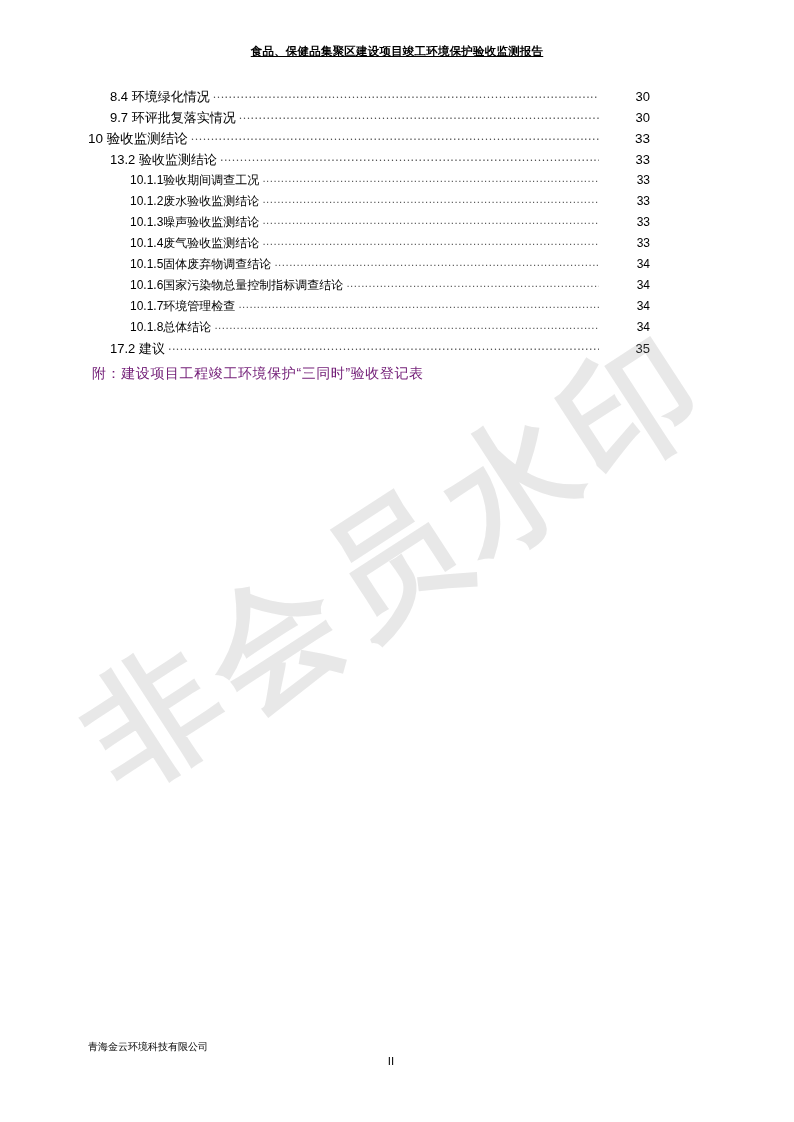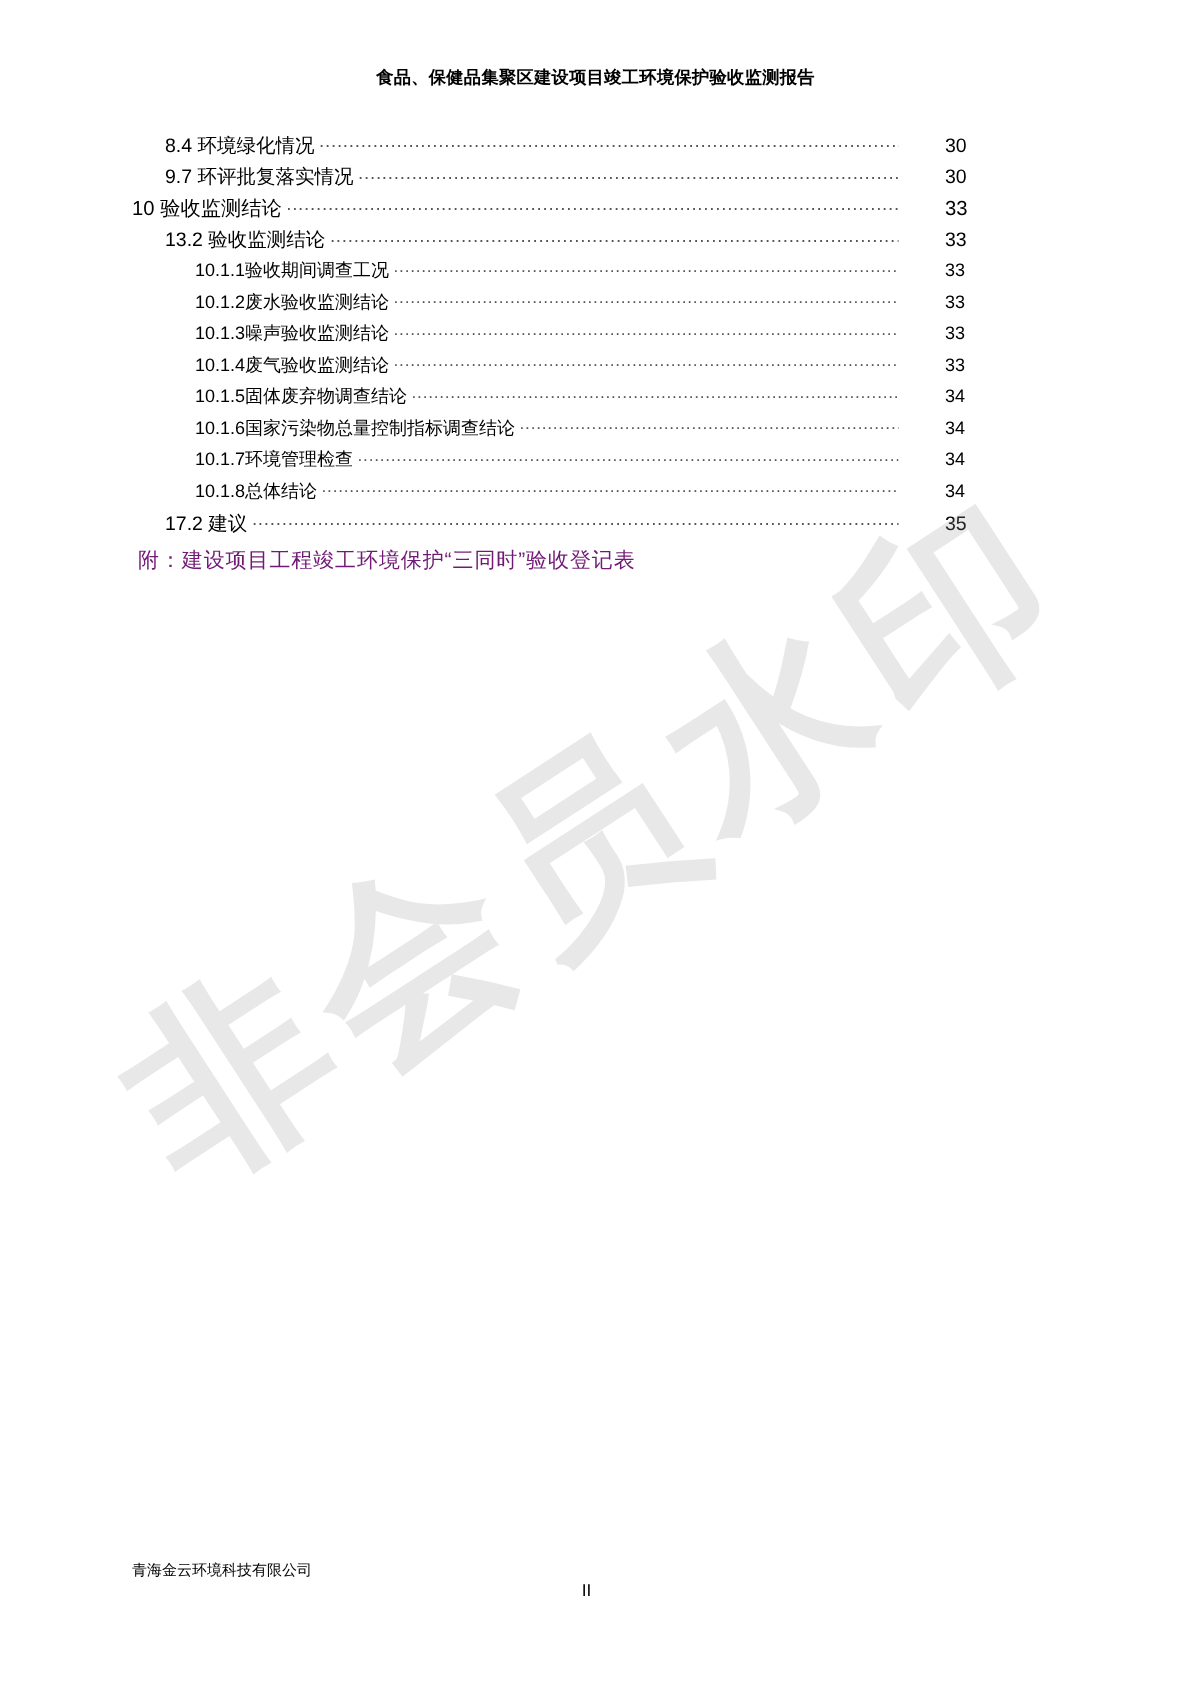--- a/index.html
+++ b/index.html
@@ -24,20 +24,21 @@
   .header {
     position: absolute;
     top: 44px;
     left: 0;
     width: 794px;
     text-align: center;
     font-size: 11.5px;
     font-weight: bold;
     letter-spacing: 0.2px;
     color: #000;
+    text-decoration: underline;
   }
   .toc {
     position: absolute;
     top: 86px;
     left: 88px;
     width: 562px;
   }
   .toc-row {
     display: flex;
     align-items: flex-end;
@@ -55,21 +56,21 @@
     overflow: hidden;
     font-size: 12px;
     letter-spacing: 0.5px;
     color: #555;
     position: relative;
     bottom: 2px;
   }
   .toc-row .pg {
     flex: 0 0 auto;
     padding-left: 3px;
-    text-align: left;
+    text-align: right;
     min-width: 20px;
     margin-left: 28px;
   }
   
   .lvl0 { margin-left: 0px; font-size: 13.5px; }
   .lvl1 { margin-left: 22px; font-size: 13px; }
   .lvl2 { margin-left: 42px; font-size: 12px; }
 
   .lvl0 .dots, .lvl1 .dots { font-size: 12.5px; }
   .lvl2 .dots { font-size: 11.5px; }

